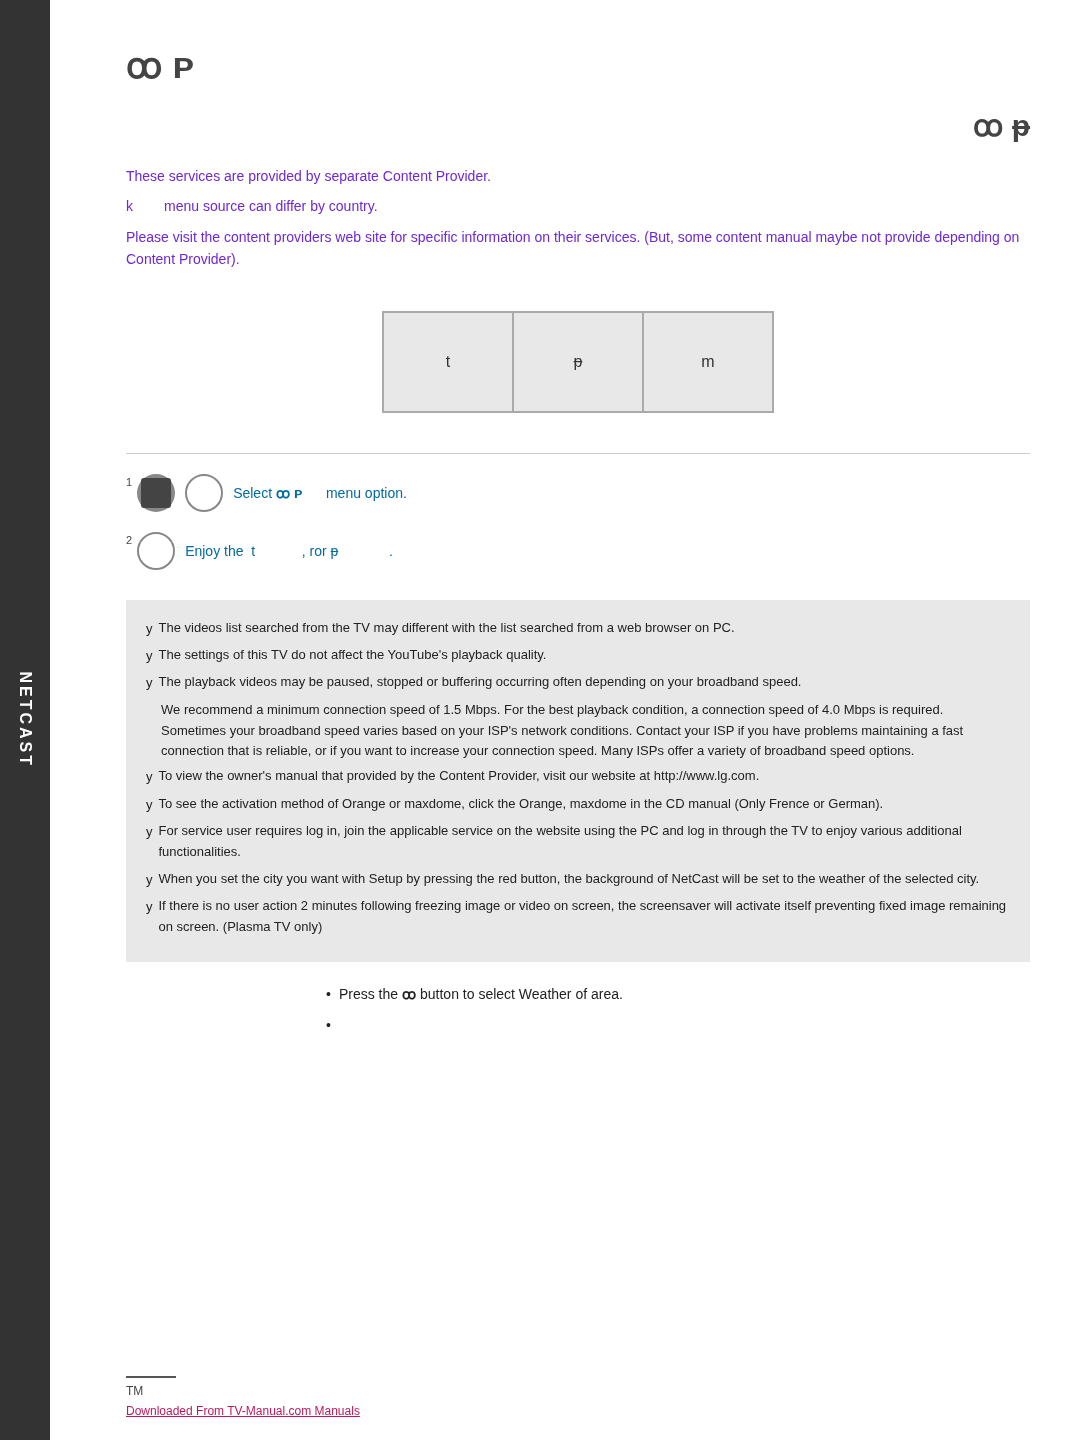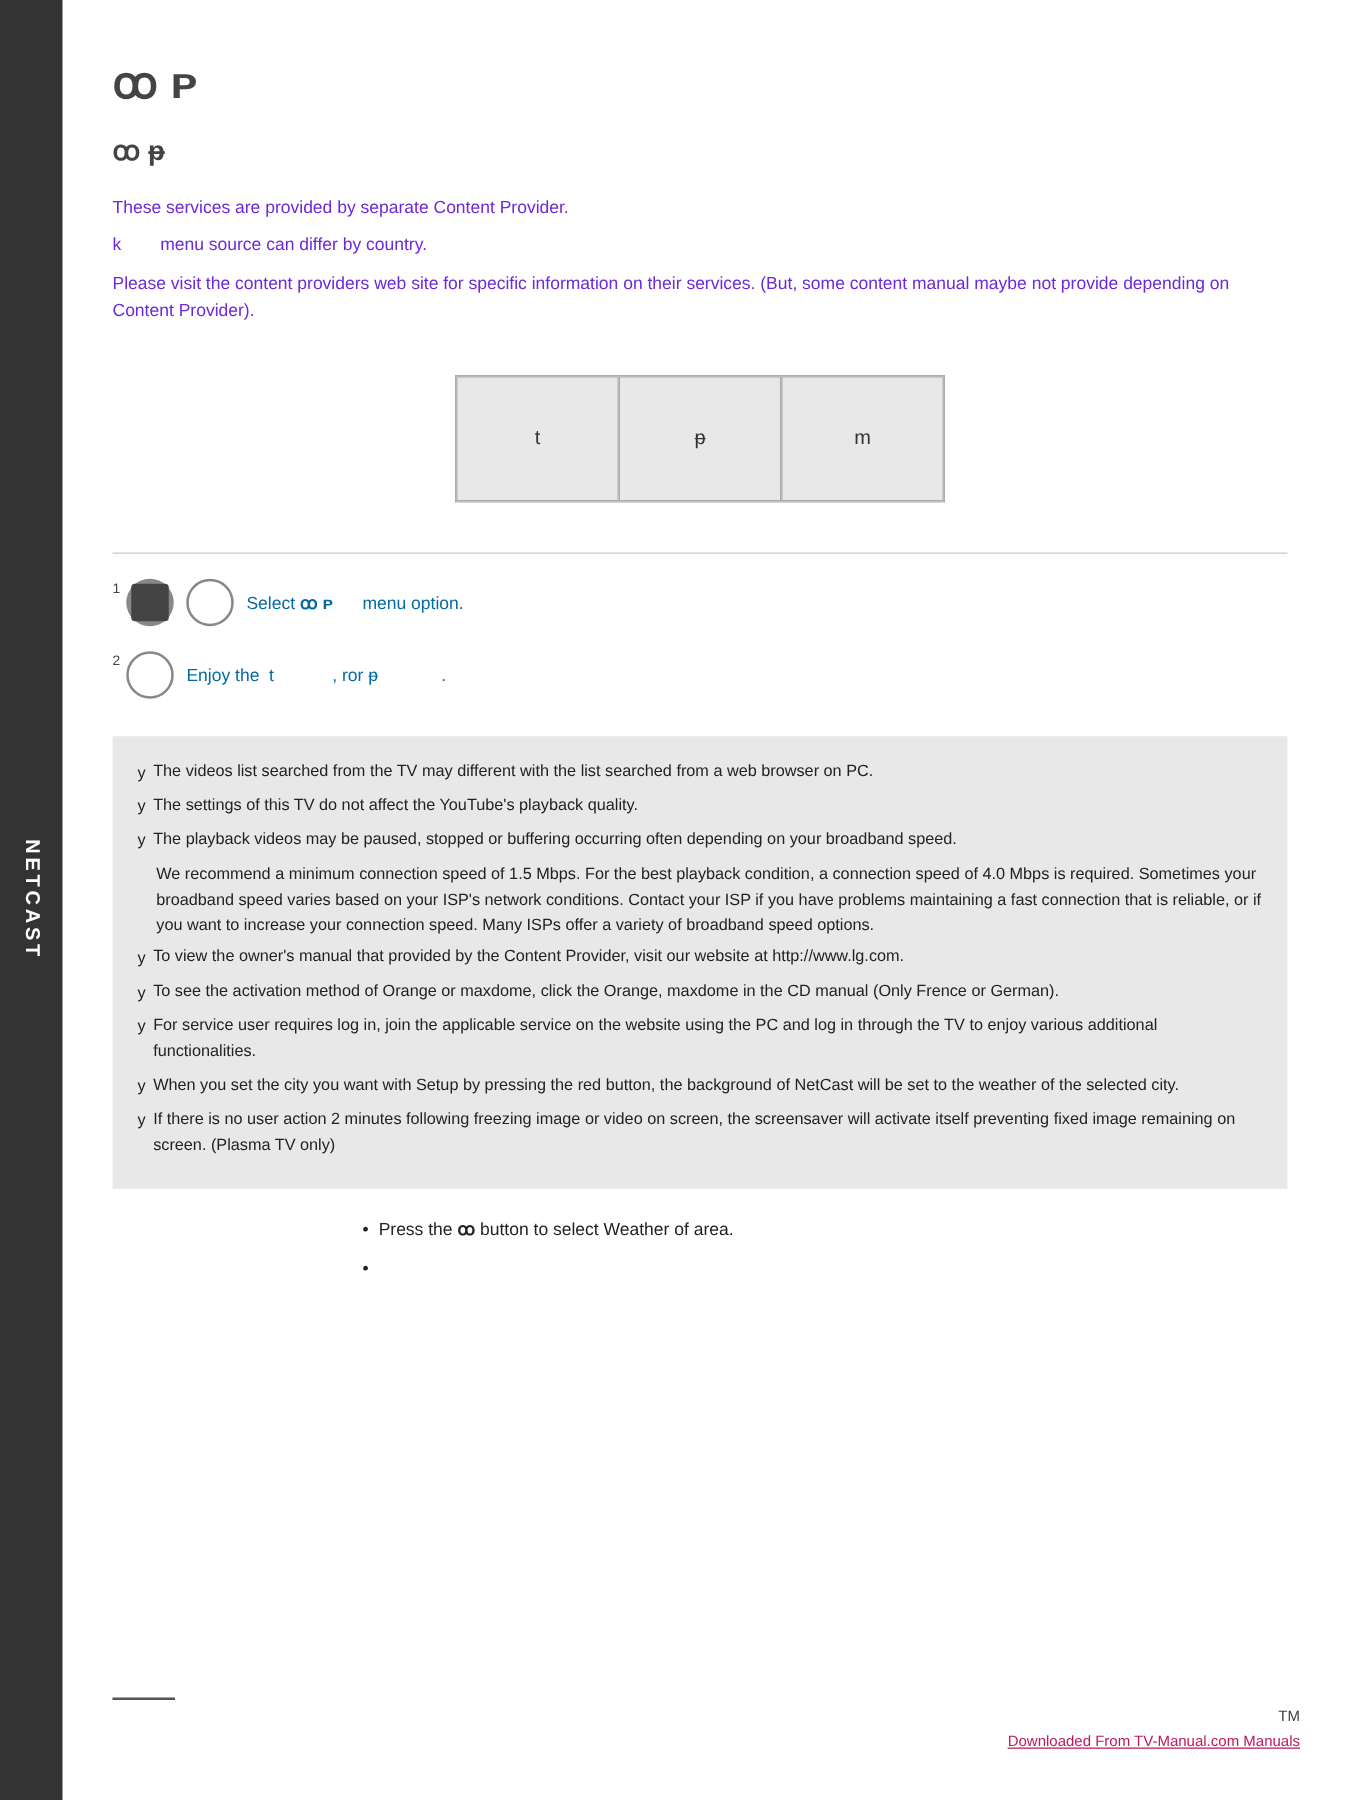--- a/index.html
+++ b/index.html
@@ -39,39 +39,41 @@
       letter-spacing: 3px;
       writing-mode: vertical-lr;
       transform: rotate(180deg);
     }
 
     
     .main-content {
       flex: 1;
       padding: 40px 50px 52px 40px;
       position: relative;
+      margin-left: 36px;
     }
 
     
     .header-symbols {
       margin-bottom: 20px;
     }
 
     .symbol-large {
       font-size: 36px;
       font-weight: bold;
       color: #444;
       margin-bottom: 15px;
     }
 
     .symbol-medium {
-      font-size: 22px;
+      font-size: 30px;
       font-weight: bold;
       color: #444;
       margin-bottom: 20px;
+      text-align: right;
     }
 
     
     .description-text {
       font-size: 14px;
       line-height: 1.6;
       color: #6d28d9;
       margin-bottom: 8px;
     }
 
@@ -212,24 +214,23 @@
       margin-bottom: 6px;
     }
 
     .bullet-dot {
       margin-right: 8px;
     }
 
     
     .footer {
       position: absolute;
-      bottom: 40px;
+      bottom: 22px;
       left: 40px;
       right: 40px;
-      text-align: right;
     }
 
     .footer-line {
       border-top: 2px solid #555;
       margin-bottom: 6px;
       width: 50px;
     }
 
     .footer-tm {
       font-size: 12px;

